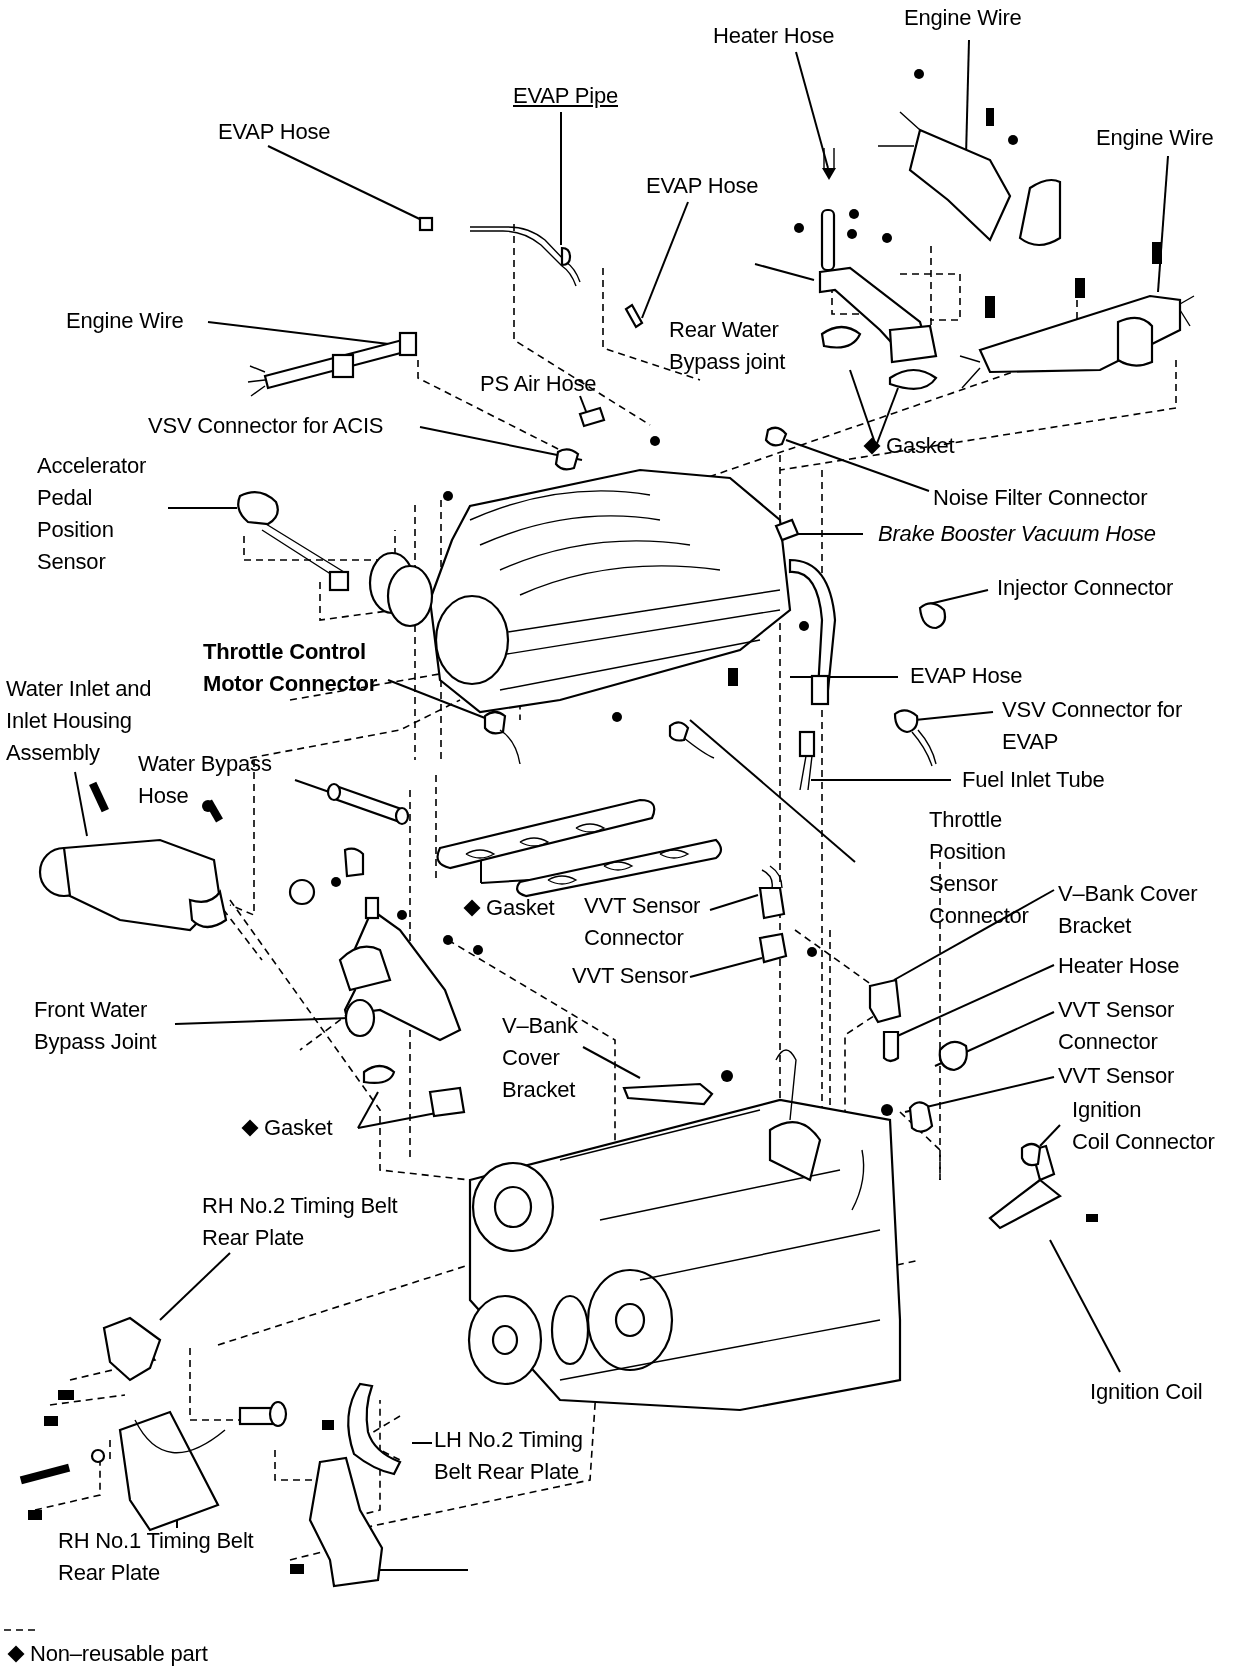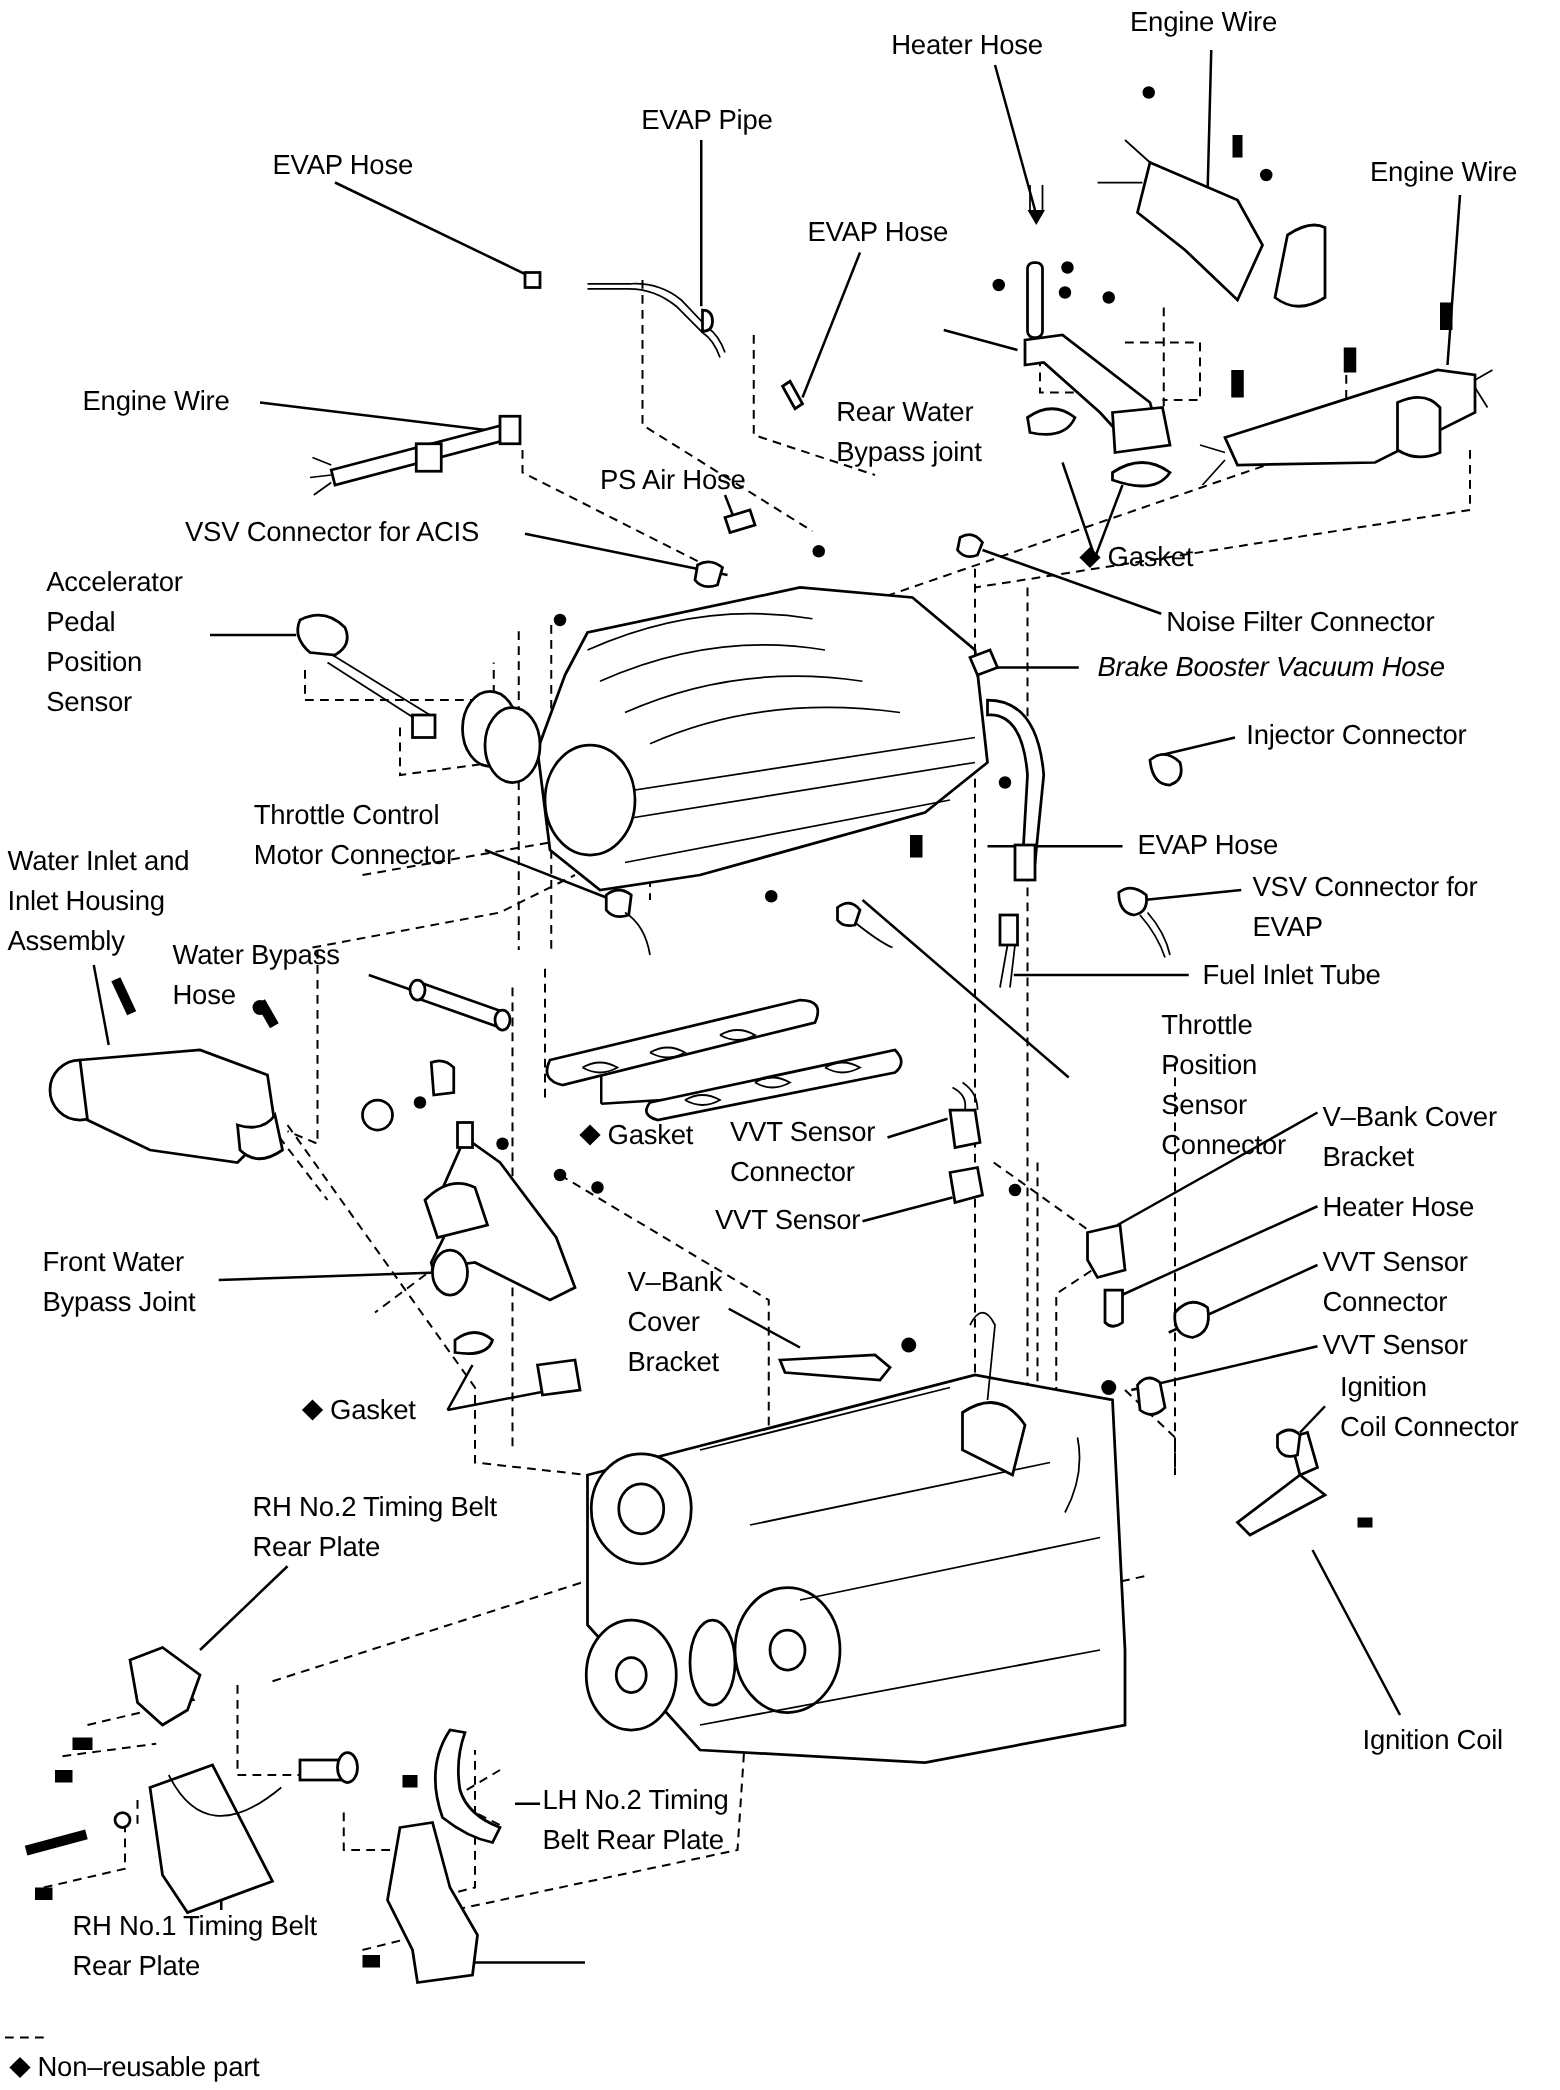--- a/index.html
+++ b/index.html
@@ -286,21 +286,21 @@
   </g>
   <g>
     <path class="part" d="M320 1462 L 346 1458 L 360 1510 L 382 1548 L 378 1580 L 334 1586 L 330 1560 L 310 1520 Z"></path>
     <rect class="bolt" x="290" y="1564" width="14" height="10"></rect>
   </g>
 </svg>
 
 
 <div class="lbl" style="left:904px;top:2px;">Engine Wire</div>
 <div class="lbl" style="left:713px;top:20px;">Heater Hose</div>
-<div class="lbl" style="left:513px;top:80px;">EVAP Pipe</div>
+<div class="lbl" style="left:513px;top:80px;text-decoration:underline;">EVAP Pipe</div>
 <div class="lbl" style="left:218px;top:116px;">EVAP Hose</div>
 <div class="lbl" style="left:1096px;top:122px;">Engine Wire</div>
 <div class="lbl" style="left:646px;top:170px;">EVAP Hose</div>
 <div class="lbl" style="left:66px;top:305px;">Engine Wire</div>
 
 <div class="lbl" style="left:669px;top:314px;">
   <span class="ln">Rear Water</span>
   <span class="ln">Bypass joint</span>
 </div>
 <div class="lbl" style="left:448px;top:368px;margin-left:32px;">PS Air Hose</div>
@@ -312,21 +312,21 @@
 <div class="lbl" style="left:37px;top:450px;">
   <span class="ln">Accelerator</span>
   <span class="ln">Pedal</span>
   <span class="ln">Position</span>
   <span class="ln">Sensor</span>
 </div>
 <div class="lbl" style="left:933px;top:482px;">Noise Filter Connector</div>
 <div class="lbl" style="left:878px;top:518px;font-style:italic;">Brake Booster Vacuum Hose</div>
 <div class="lbl" style="left:997px;top:572px;">Injector Connector</div>
 
-<div class="lbl" style="left:203px;top:636px;">
+<div class="lbl" style="left:203px;top:636px;font-weight:bold;">
   <span class="ln">Throttle Control</span>
   <span class="ln">Motor Connector</span>
 </div>
 <div class="lbl" style="left:910px;top:660px;">EVAP Hose</div>
 <div class="lbl" style="left:1002px;top:694px;">
   <span class="ln">VSV Connector for</span>
   <span class="ln">EVAP</span>
 </div>
 <div class="lbl" style="left:6px;top:673px;">
   <span class="ln">Water Inlet and</span>

